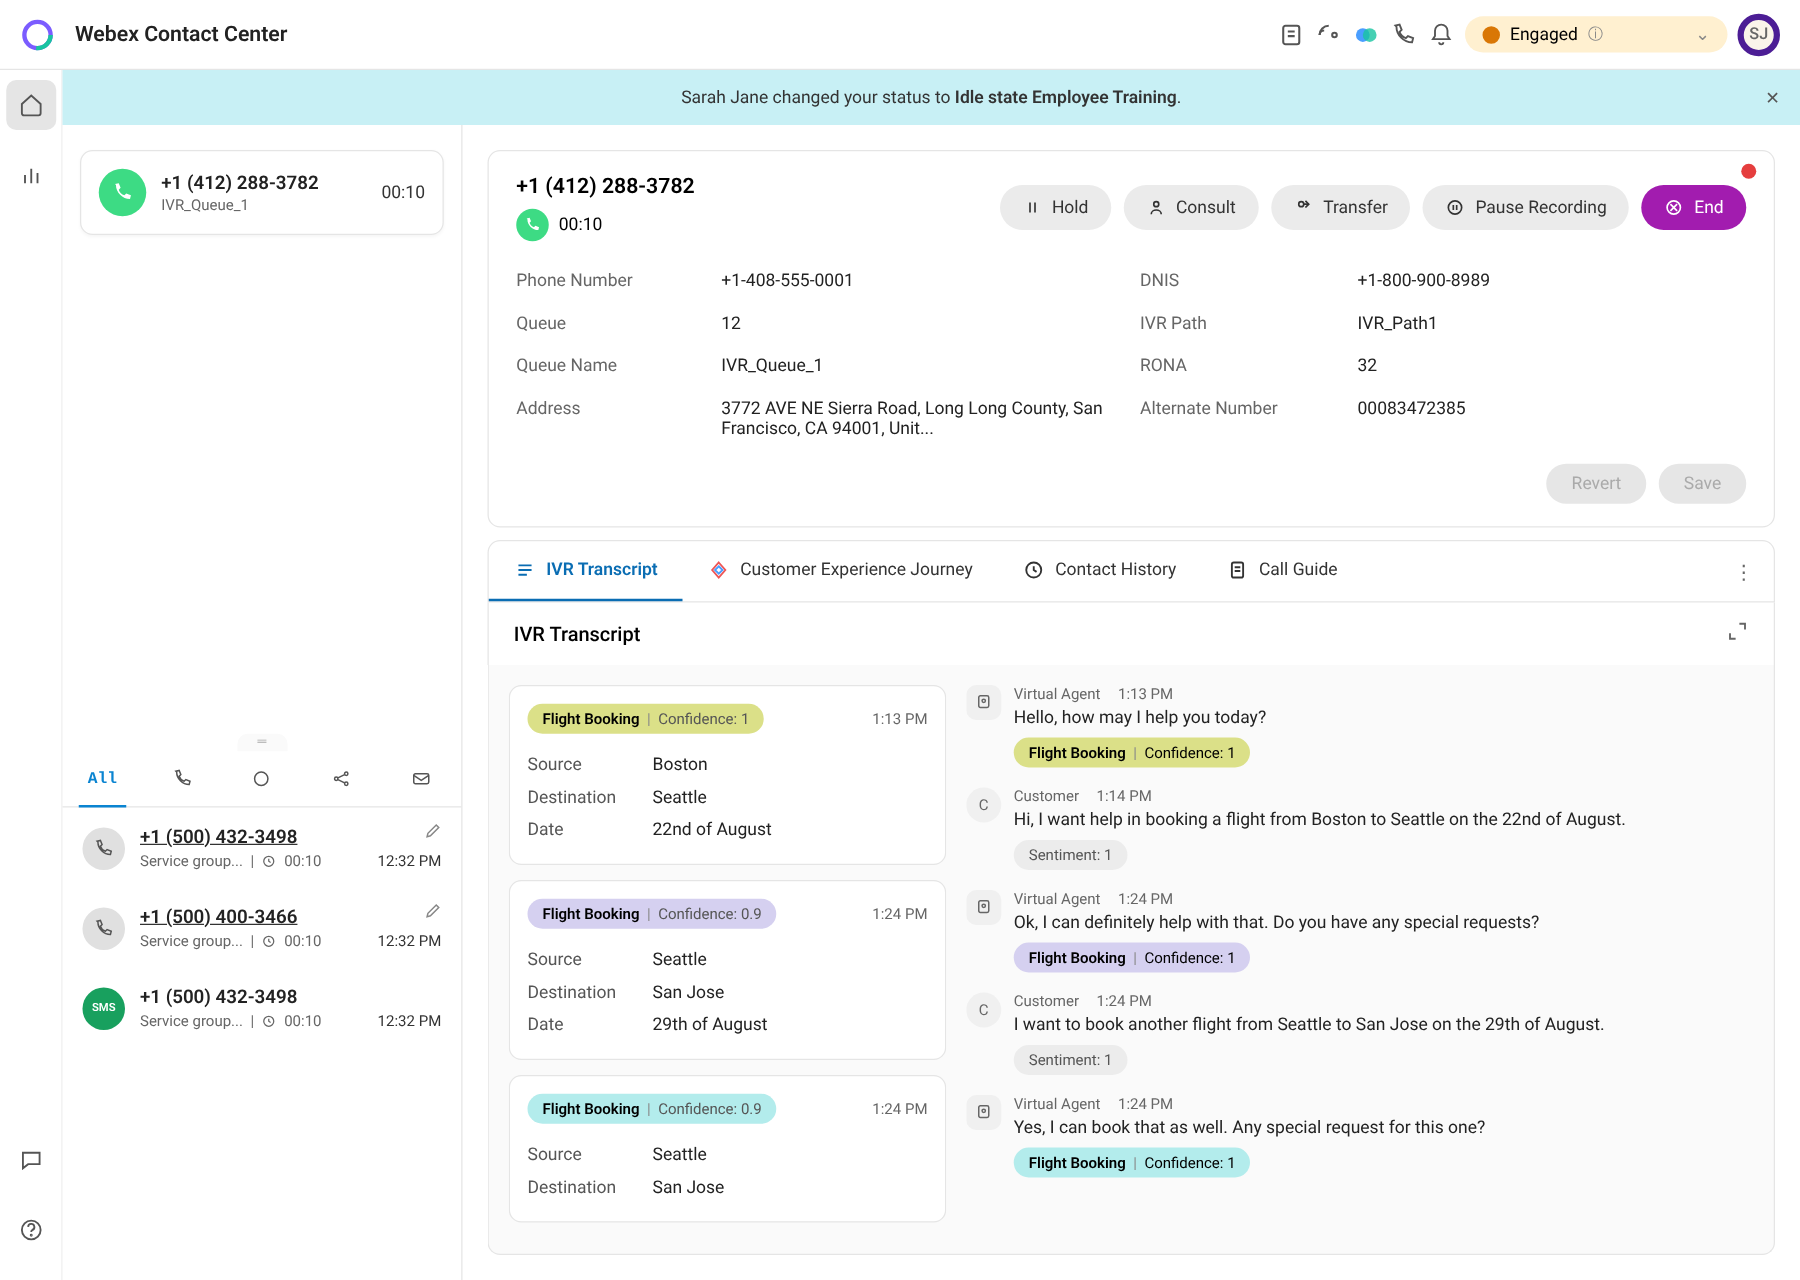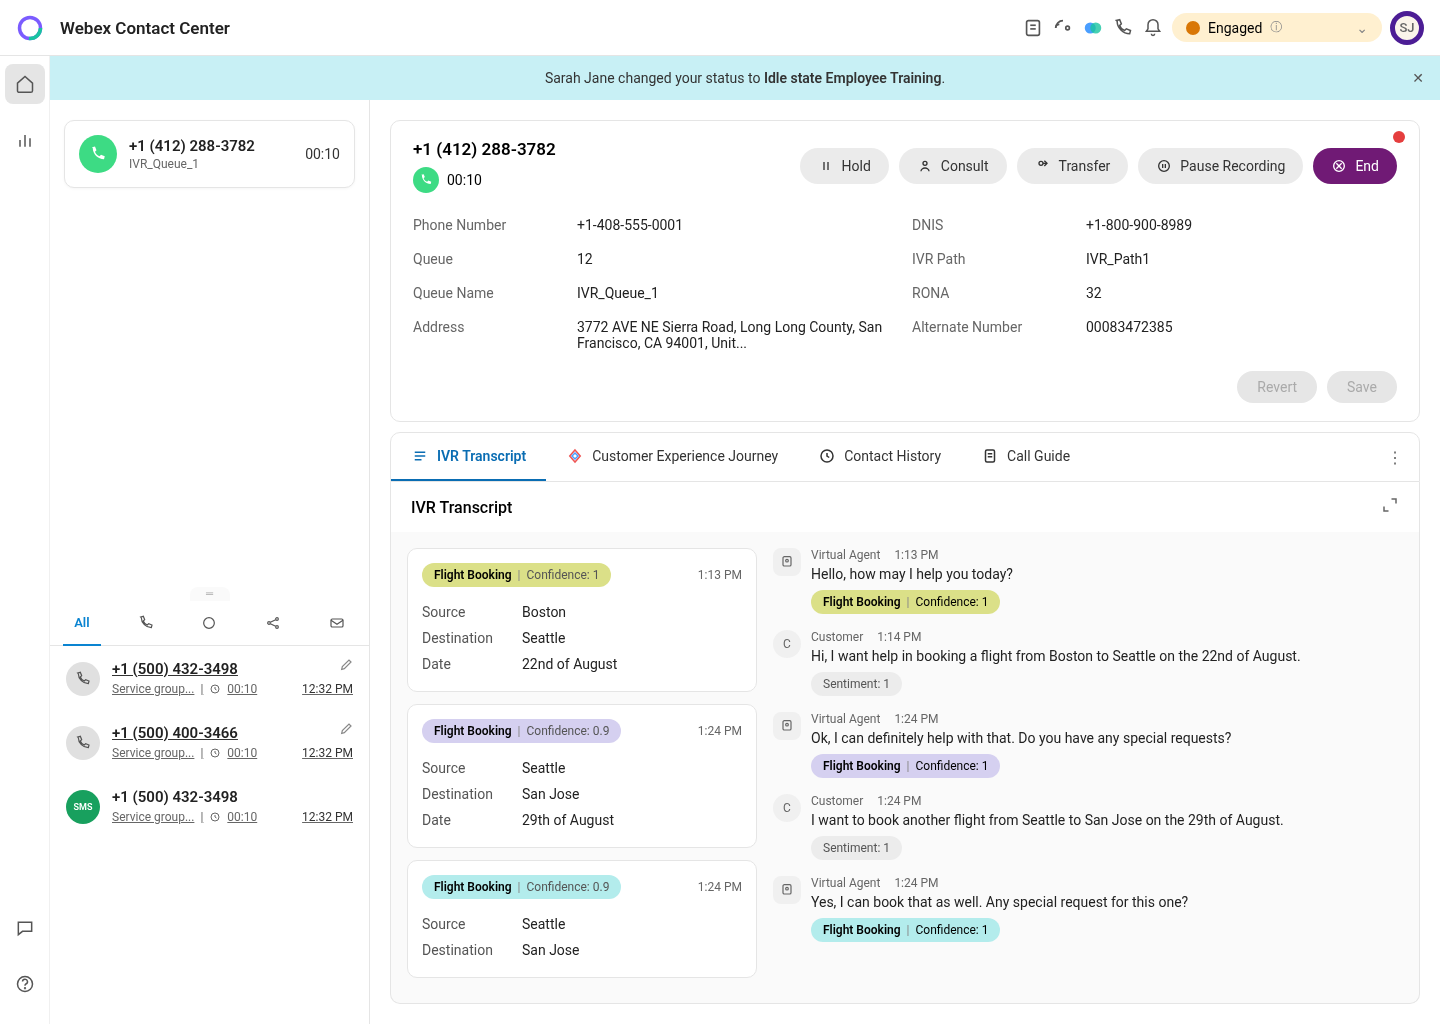--- a/index.html
+++ b/index.html
@@ -30,45 +30,45 @@
 .active-call-card { margin: 20px 14px; background: #fff; border: 1px solid #e5e5e5; border-radius: 10px; padding: 14px; display: flex; align-items: center; gap: 12px; box-shadow: 0 1px 3px rgba(0,0,0,0.04); }
 .call-icon { width: 38px; height: 38px; border-radius: 50%; background: #3ddb84; display: flex; align-items: center; justify-content: center; color: #fff; flex-shrink: 0; }
 .call-info { flex: 1; }
 .call-number { font-weight: 600; font-size: 15px; color: #222; }
 .call-queue { font-size: 12px; color: #666; margin-top: 2px; }
 .call-timer { font-size: 14px; color: #333; }
 
 .drag-handle { height: 14px; display: flex; align-items: center; justify-content: center; color: #aaa; font-size: 10px; cursor: ns-resize; background: #fafafa; border-radius: 8px 8px 0 0; width: 40px; margin: 0 auto; }
 
 .left-tabs { display: flex; border-bottom: 1px solid #e5e5e5; }
-.left-tab { flex: 1; height: 44px; display: flex; align-items: center; justify-content: center; cursor: pointer; color: #555; font-size: 13px; position: relative; }
+.left-tab { flex: 1; height: 44px; display: flex; align-items: center; justify-content: center; cursor: pointer; color: #555; font-size: 13px; position: relative; font-family: Liberation Mono, monospace; }
 .left-tab.active { color: #0a84d1; font-weight: 600; }
 .left-tab.active::after { content: ""; position: absolute; bottom: -1px; left: 20%; right: 20%; height: 2px; background: #0a84d1; }
 
 .history-list { flex: 1; overflow-y: auto; }
 .history-item { padding: 14px 16px; display: flex; gap: 12px; cursor: pointer; position: relative; }
 .history-icon { width: 34px; height: 34px; border-radius: 50%; display: flex; align-items: center; justify-content: center; flex-shrink: 0; margin-top: 2px; }
 .history-icon.phone { background: #e0e0e0; color: #555; }
 .history-icon.sms { background: #18a05e; color: #fff; font-size: 9px; font-weight: 600; }
 .history-content { flex: 1; }
 .history-number { font-size: 15px; font-weight: 600; color: #222; text-decoration: underline; text-decoration-color: #333; }
 .history-number.plain { text-decoration: none; }
-.history-meta { font-size: 12px; color: #666; margin-top: 4px; display: flex; align-items: center; gap: 6px; text-decoration: underline; }
+.history-meta { font-size: 12px; color: #666; margin-top: 4px; display: flex; align-items: center; gap: 6px; }
 .history-edit { position: absolute; right: 14px; top: 10px; color: #888; cursor: pointer; }
 
 .right-panel { flex: 1; display: flex; flex-direction: column; padding: 20px; gap: 0; overflow: hidden; }
 .call-header { background: #fff; border: 1px solid #e5e5e5; border-radius: 10px; padding: 18px 22px; margin-bottom: 10px; }
 .call-header-top { display: flex; align-items: center; justify-content: space-between; position: relative; }
 .call-header-title { font-size: 17px; font-weight: 600; }
 .call-header-sub { display: flex; align-items: center; gap: 8px; margin-top: 8px; }
 .call-header-sub .call-icon { width: 26px; height: 26px; }
 .call-actions { display: flex; gap: 10px; }
 .action-btn { background: #ebebeb; border: none; border-radius: 22px; padding: 10px 18px; font-size: 14px; display: flex; align-items: center; gap: 8px; cursor: pointer; color: #333; }
 .action-btn svg { width: 16px; height: 16px; }
-.action-btn.end { background: #701a75; color: #fff; align-items: flex-end; }
+.action-btn.end { background: #a21caf; color: #fff; align-items: flex-end; }
 .rec-dot { position: absolute; top: -8px; right: -8px; width: 12px; height: 12px; border-radius: 50%; background: #e53e3e; }
 
 .details-grid { display: grid; grid-template-columns: 140px 1fr 150px 1fr; column-gap: 24px; row-gap: 18px; margin-top: 24px; font-size: 14px; }
 .detail-label { color: #666; }
 .detail-value { color: #222; }
 .save-row { display: flex; justify-content: flex-end; gap: 10px; margin-top: 20px; }
 .save-btn { border: none; border-radius: 18px; padding: 8px 20px; font-size: 14px; background: #e6e6e6; color: #aaa; cursor: not-allowed; }
 
 .content-tabs { display: flex; align-items: center; border: 1px solid #e5e5e5; border-radius: 10px 10px 0 0; background: #fff; height: 50px; position: relative; }
 .ctab { padding: 0 20px; height: 100%; display: flex; align-items: center; gap: 8px; cursor: pointer; font-size: 14px; color: #333; border-bottom: 2px solid transparent; }

